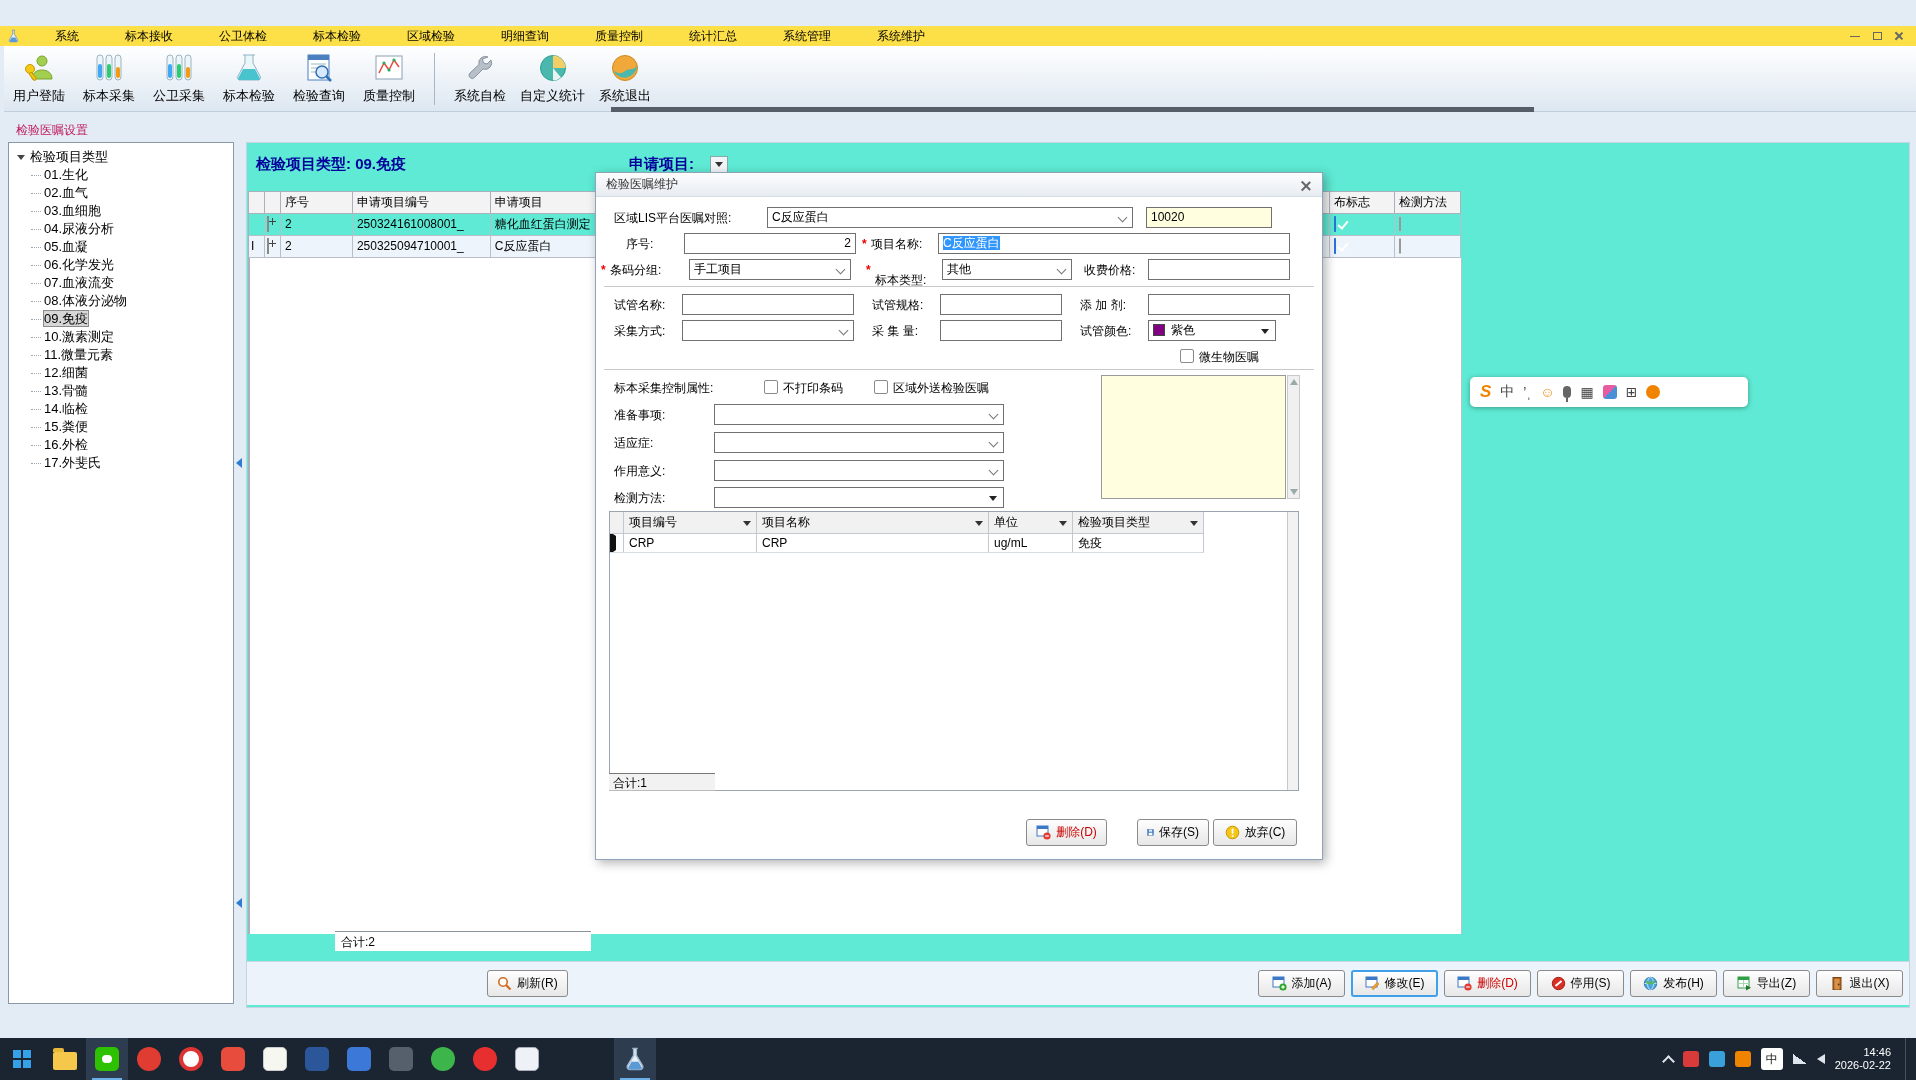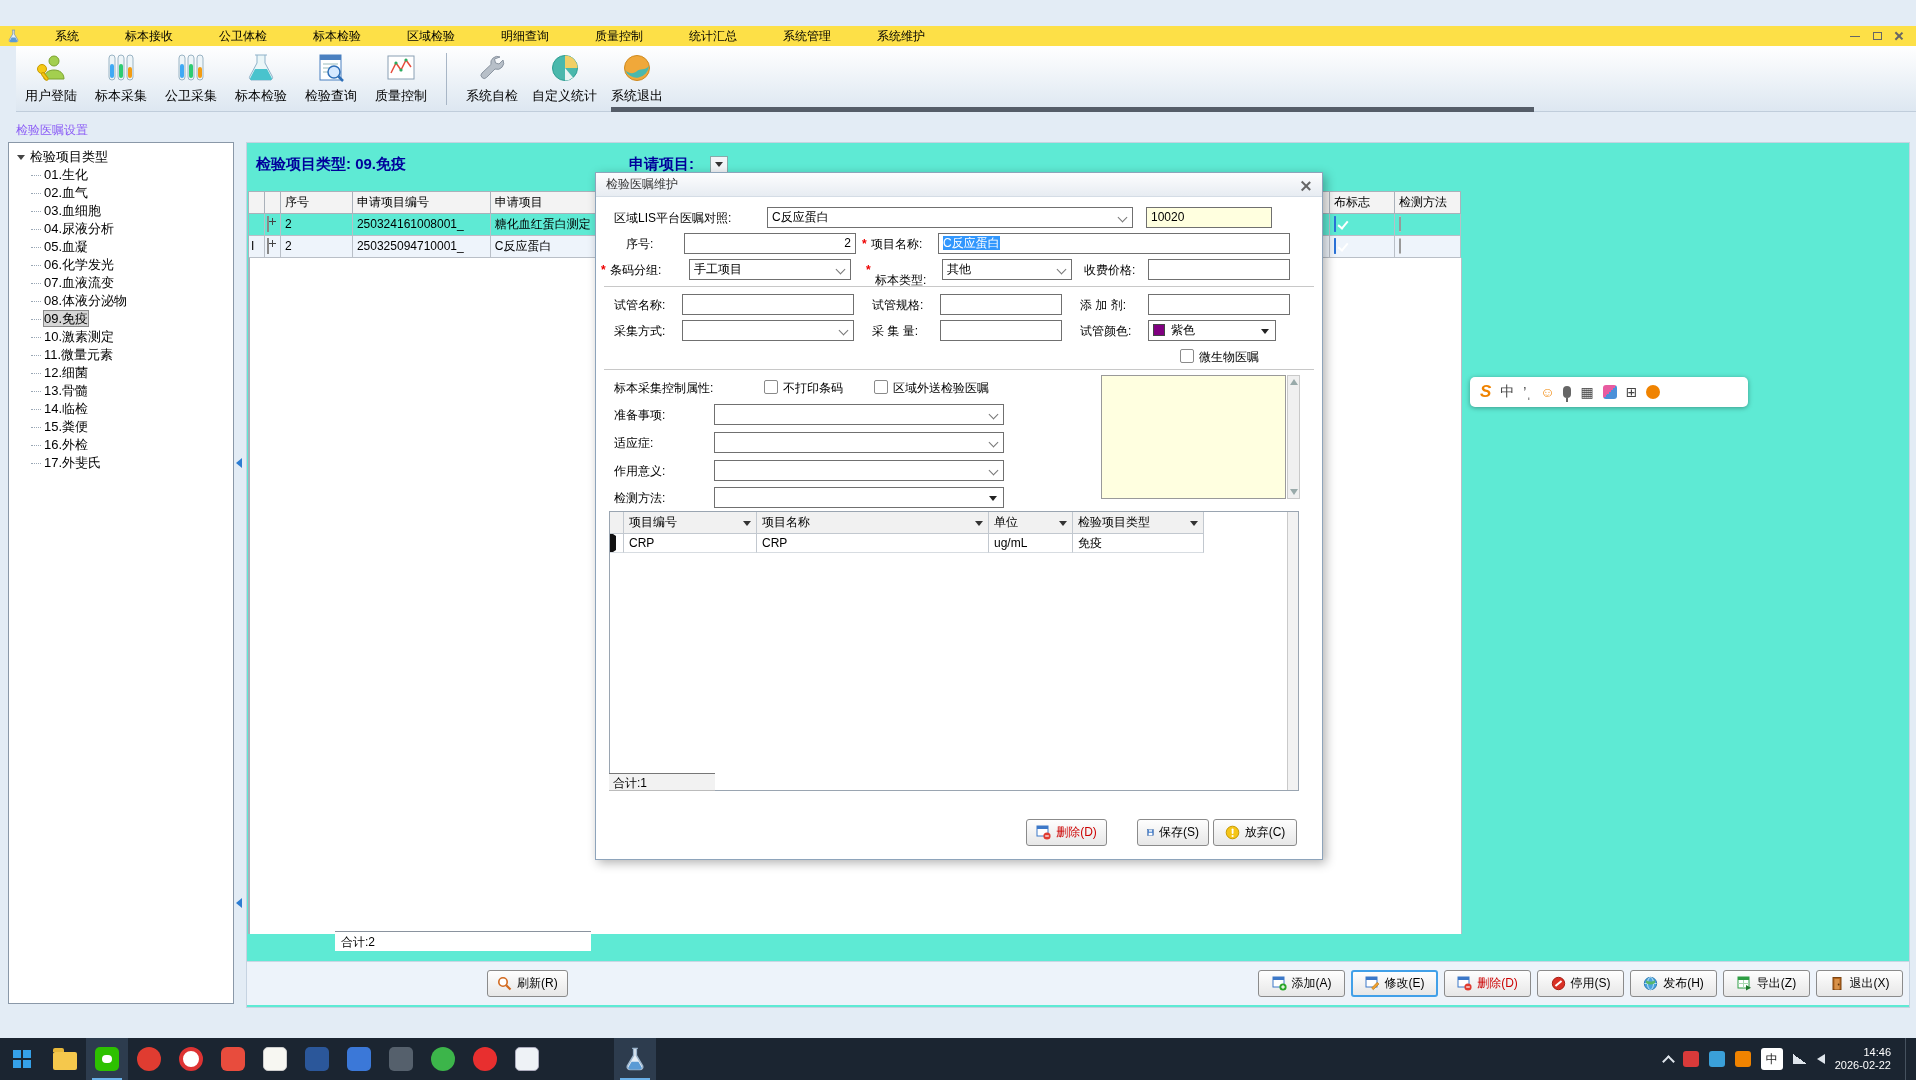--- a/index.html
+++ b/index.html
@@ -17,27 +17,27 @@
 .glyph-close::before{transform:rotate(45deg)}.glyph-close::after{transform:rotate(-45deg)}
 
 
 .menubar{position:absolute;left:0;top:26px;right:0;height:20px;background:#fde047;display:flex;align-items:center;padding-left:8px}
 .menu-item{margin-left:26px;padding:0 10px;white-space:nowrap}
 .mdi-controls{margin-left:auto;display:flex;margin-right:6px}
 .mdi-btn{width:22px;height:16px;display:flex;align-items:center;justify-content:center}
 .mdi-btn .glyph-close::before,.mdi-btn .glyph-close::after{height:10px;top:0}
 
 
-.toolbar{position:absolute;left:16px;top:46px;right:0;height:66px;background:linear-gradient(#ffffff,#dde7f1);border-bottom:1px solid #c0cddb;display:flex;align-items:center;padding:0 0}
+.toolbar{position:absolute;left:4px;top:46px;right:0;height:66px;background:linear-gradient(#ffffff,#dde7f1);border-bottom:1px solid #c0cddb;display:flex;align-items:center;padding:0 0}
 .tool-btn{min-width:70px;height:60px;display:flex;flex-direction:column;align-items:center;justify-content:center;gap:3px;font-size:13px;padding:0 5px}
 .tool-sep{width:1px;height:52px;background:#a8b6c6;margin:0 10px}
 .toolbar-strip{position:absolute;left:611px;top:107px;width:923px;height:5px;background:#555d68}
 
 
-.panel-title{position:absolute;left:16px;top:122px;color:#8b5cf6}
+.panel-title{position:absolute;left:16px;top:122px;color:#be185d}
 .legend{position:absolute;right:12px;top:150px;text-align:right;font-size:11px;line-height:11.5px}
 .legend div{white-space:nowrap}
 .lg-black{color:#000}.lg-red{color:#ff0000}.lg-blue{color:#0000ff}
 
 
 .tree{position:absolute;left:8px;top:142px;width:226px;height:862px;background:#fff;border:1px solid #8a98a8;padding-top:5px;font-size:13px;overflow:hidden}
 .tree-root{display:flex;align-items:center;gap:5px;padding-left:8px;height:18px}
 .tree-caret{width:0;height:0;border-left:4px solid transparent;border-right:4px solid transparent;border-top:5px solid #444;margin-top:1px}
 .tree-item{height:18px;line-height:18px;padding-left:22px;white-space:nowrap}
 .tree-item::before{content:"";display:inline-block;width:10px;border-top:1px dotted #9aa7b5;margin-right:3px;vertical-align:middle}

